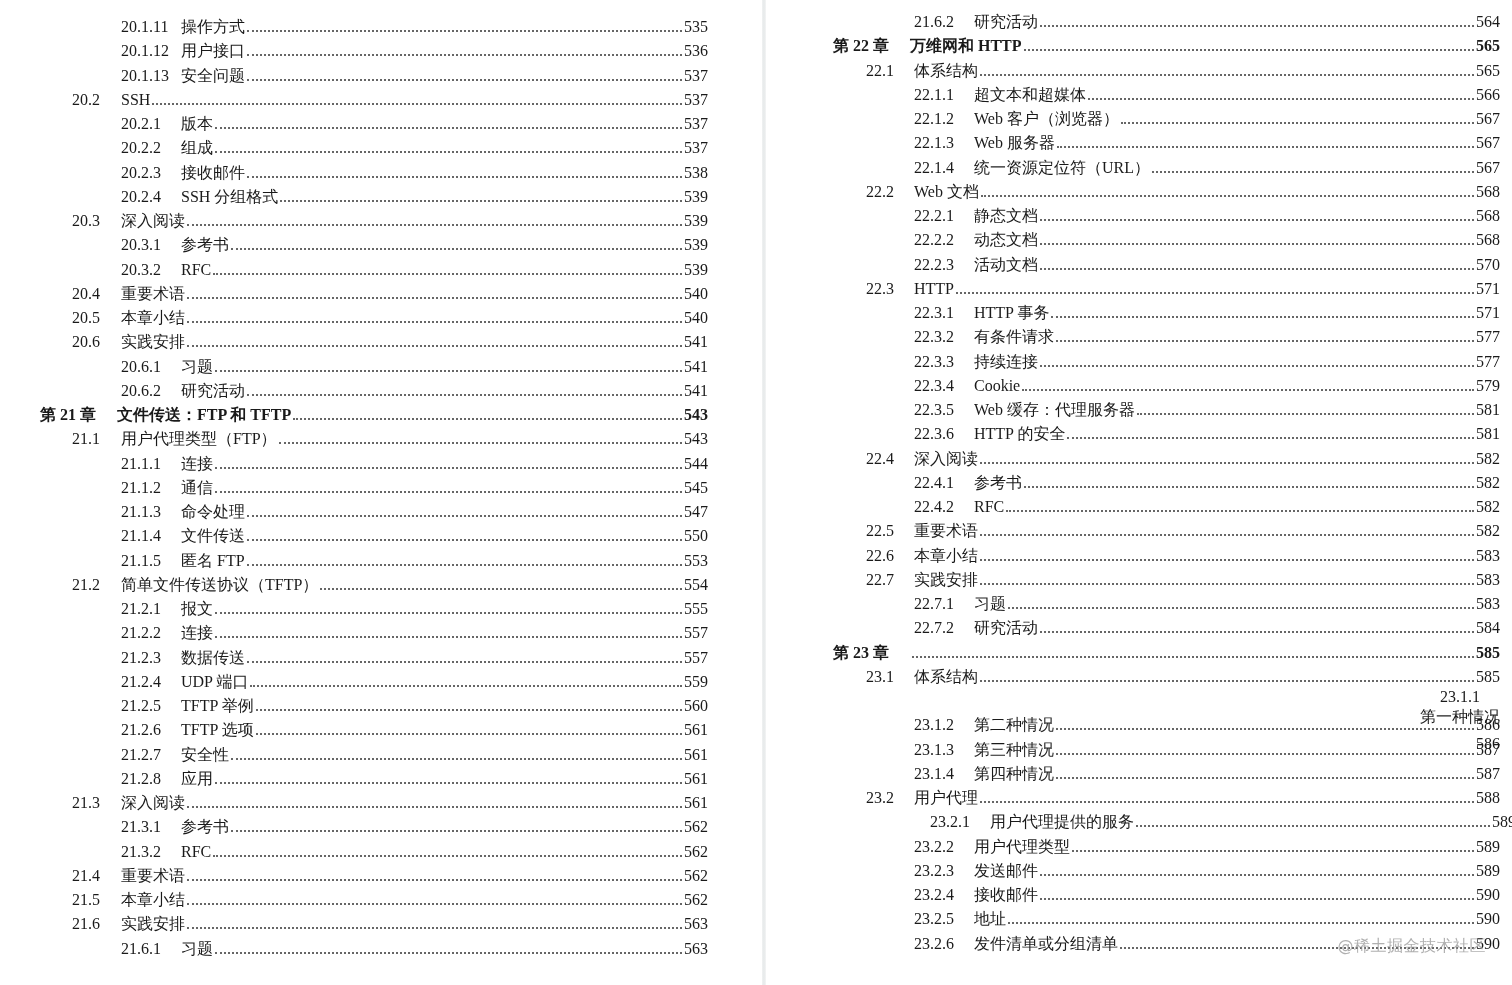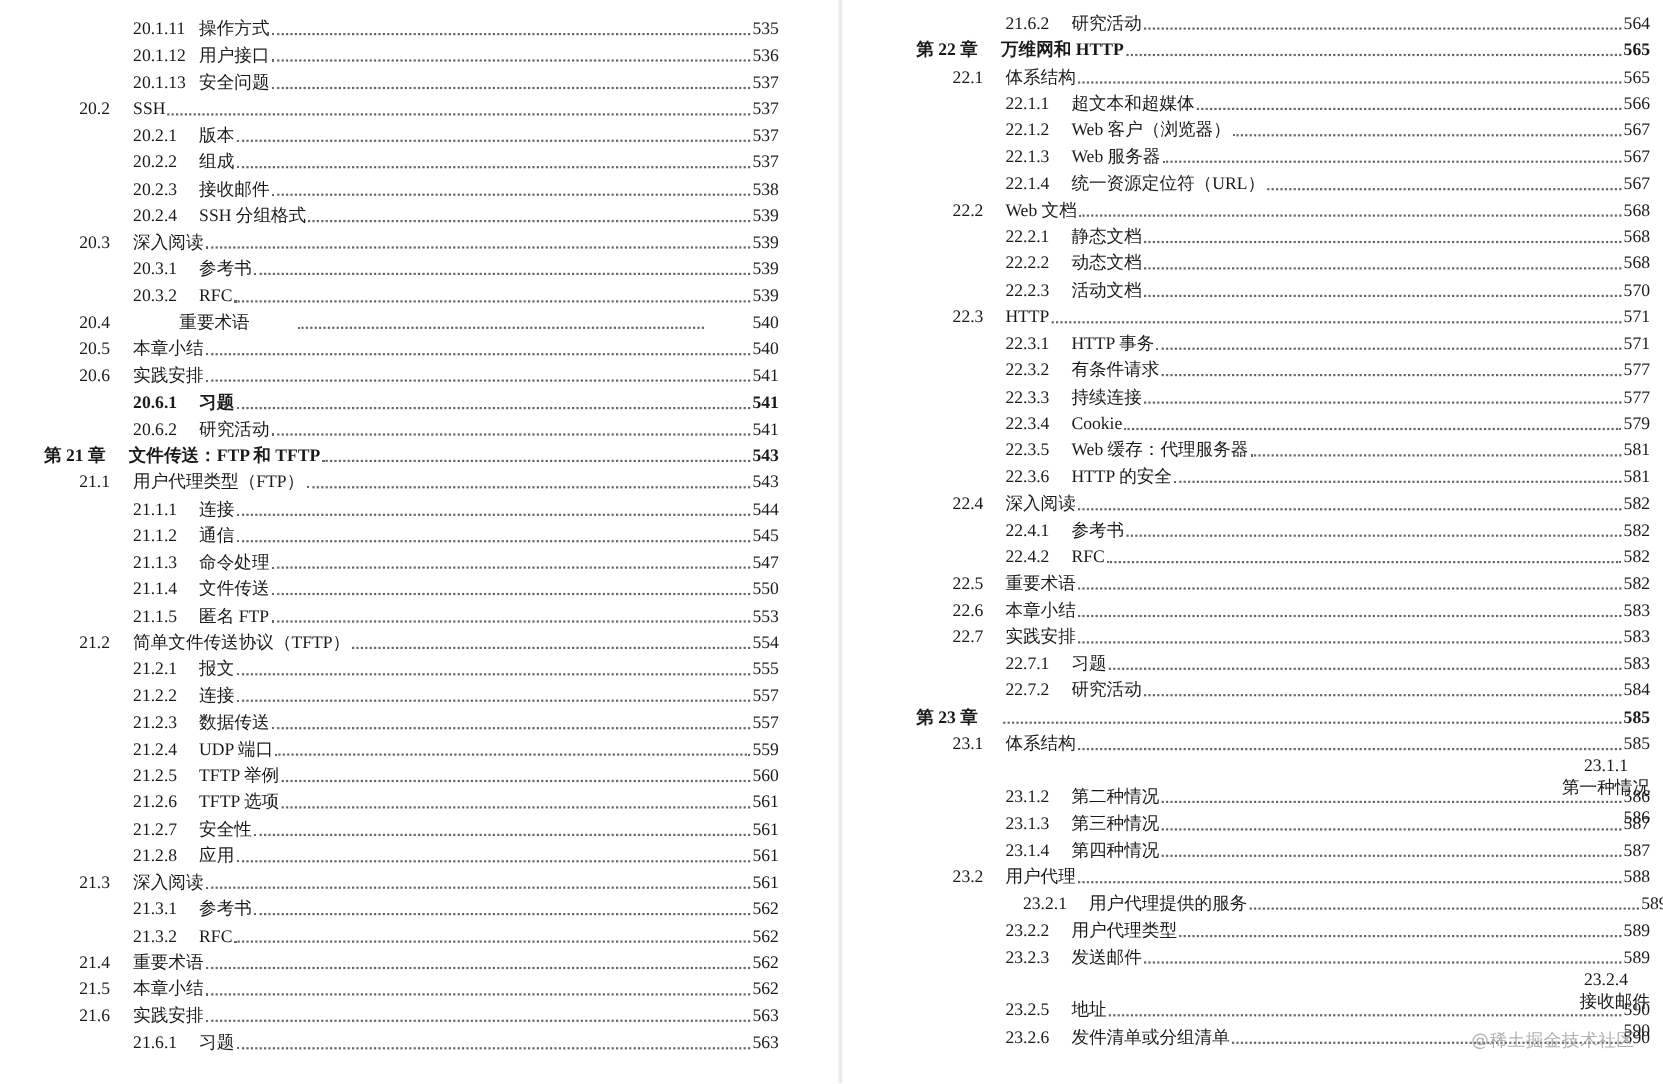--- a/index.html
+++ b/index.html
@@ -98,39 +98,39 @@
         <span class="title">参考书</span>
         <span class="leader"></span>
         <span class="pg">539</span>
       </div>
       <div class="toc-row" style="top: 255.5px; left: 121px; width: 587px;">
         <span class="num" style="width: 60px;">20.3.2</span>
         <span class="title">RFC</span>
         <span class="leader"></span>
         <span class="pg">539</span>
       </div>
-      <div class="toc-row" style="top: 279.75px; left: 72px; width: 636px; gap: 42px;">
+      <div class="toc-row" style="top: 279.75px; left: 72px; width: 636px;">
         <span class="num" style="width: 49px;">20.4</span>
         <span class="title">重要术语</span>
         <span class="leader"></span>
         <span class="pg">540</span>
       </div>
       <div class="toc-row" style="top: 304px; left: 72px; width: 636px;">
         <span class="num" style="width: 49px;">20.5</span>
         <span class="title">本章小结</span>
         <span class="leader"></span>
         <span class="pg">540</span>
       </div>
       <div class="toc-row" style="top: 328.25px; left: 72px; width: 636px;">
         <span class="num" style="width: 49px;">20.6</span>
         <span class="title">实践安排</span>
         <span class="leader"></span>
         <span class="pg">541</span>
       </div>
-      <div class="toc-row" style="top: 352.5px; left: 121px; width: 587px; font-weight: bold;">
+      <div class="toc-row" style="top: 352.5px; left: 121px; width: 587px;">
         <span class="num" style="width: 60px;">20.6.1</span>
         <span class="title">习题</span>
         <span class="leader"></span>
         <span class="pg">541</span>
       </div>
       <div class="toc-row" style="top: 376.75px; left: 121px; width: 587px;">
         <span class="num" style="width: 60px;">20.6.2</span>
         <span class="title">研究活动</span>
         <span class="leader"></span>
         <span class="pg">541</span>
@@ -488,21 +488,21 @@
         <span class="title">用户代理类型</span>
         <span class="leader"></span>
         <span class="pg">589</span>
       </div>
       <div class="toc-row" style="top: 856.75px; left: 148px; width: 586px;">
         <span class="num" style="width: 60px;">23.2.3</span>
         <span class="title">发送邮件</span>
         <span class="leader"></span>
         <span class="pg">589</span>
       </div>
-      <div class="toc-row" style="top: 881px; left: 148px; width: 586px; flex-direction: column;">
+      <div class="toc-row" style="top: 881px; left: 148px; width: 586px;">
         <span class="num" style="width: 60px;">23.2.4</span>
         <span class="title">接收邮件</span>
         <span class="leader"></span>
         <span class="pg">590</span>
       </div>
       <div class="toc-row" style="top: 905.25px; left: 148px; width: 586px;">
         <span class="num" style="width: 60px;">23.2.5</span>
         <span class="title">地址</span>
         <span class="leader"></span>
         <span class="pg">590</span>

